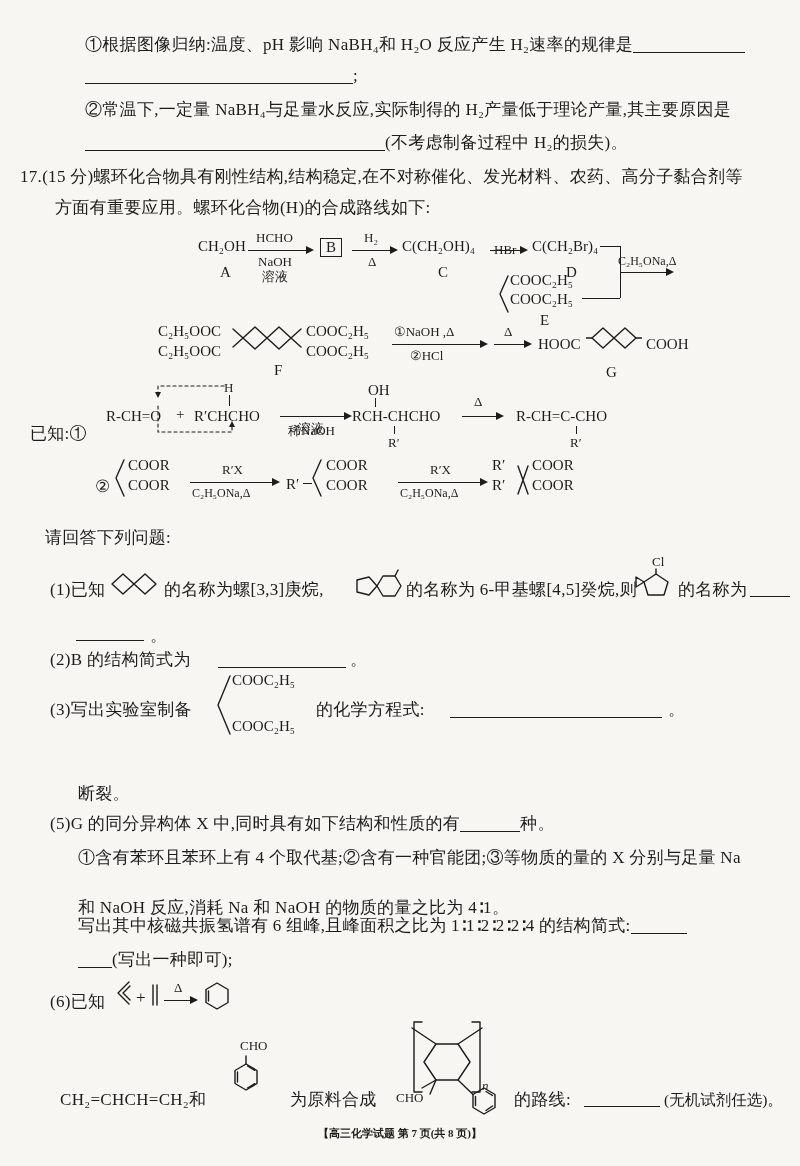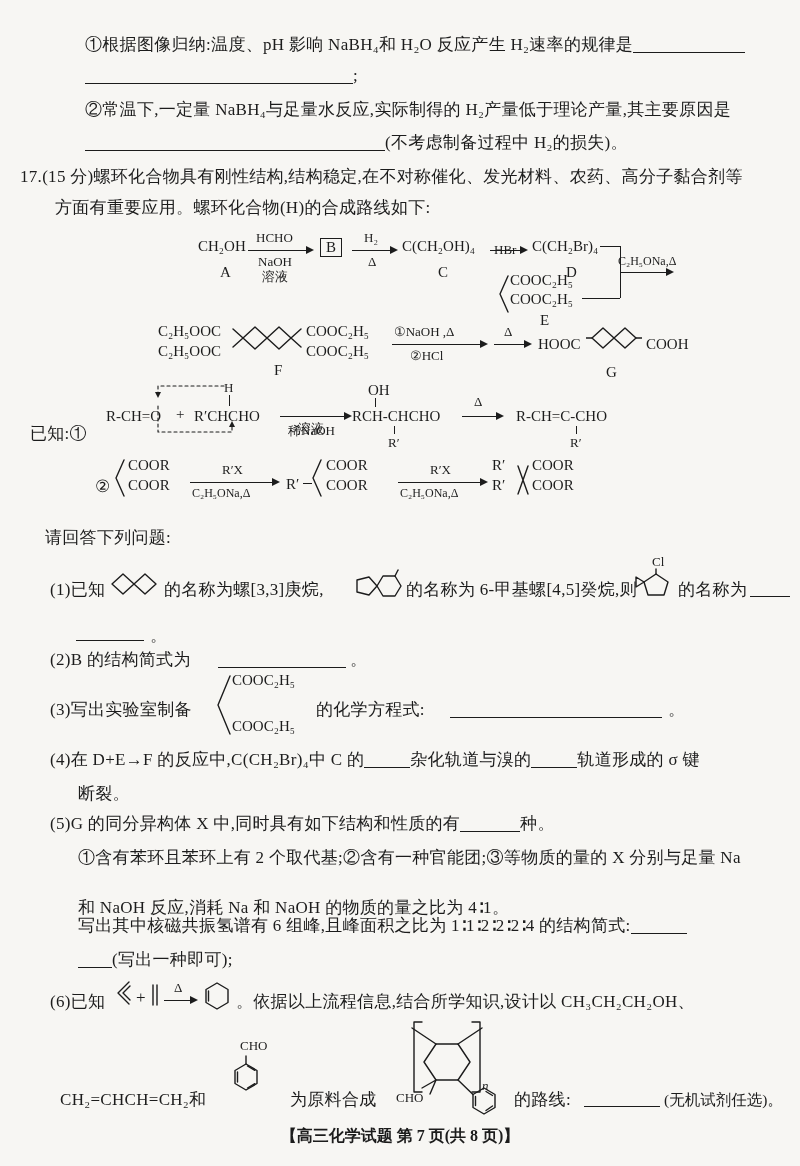--- a/index.html
+++ b/index.html
@@ -24,21 +24,21 @@
   .aline::after{content:"";position:absolute;right:-2px;top:-4.7px;width:0;height:0;
     border-top:4px solid transparent;border-bottom:4px solid transparent;border-left:8px solid #1c1c1c;}
   .vb{position:absolute;width:0;border-left:1.3px solid #1c1c1c;}
   .hb{position:absolute;height:0;border-top:1.3px solid #1c1c1c;}
   .bline{position:absolute;height:0;border-bottom:1.6px solid #1c1c1c;}
   .blank{display:inline-block;border-bottom:1.6px solid #1c1c1c;height:1em;vertical-align:-3px;}
   svg{display:block;}
   svg path,svg polygon.l{fill:none;stroke:#1c1c1c;stroke-width:1.4;stroke-linejoin:round;stroke-linecap:round;}
   svg polygon.a{fill:#1c1c1c;stroke:none;}
   svg path.d{stroke-dasharray:3 3;stroke-width:1.1;}
-  .footer{position:absolute;left:0;top:1126px;width:100%;text-align:center;font-weight:bold;font-size:16px;}
+  .footer{position:absolute;left:0;top:1126px;width:100%;text-align:center;font-weight:bold;font-size:11px;}
 </style>
 </head>
 <body>
 
 <div class="abs t" style="left:85px;top:33px;"><span>①根据图像归纳:温度、pH 影响 NaBH₄和 H₂O 反应产生 H₂速率的规律是</span><span class="blank" style="width:112px;"></span></div>
 <div class="abs t" style="left:85px;top:66px;"><span class="blank" style="width:268px;"></span><span>;</span></div>
 <div class="abs t" style="left:85px;top:98px;"><span>②常温下,一定量 NaBH₄与足量水反应,实际制得的 H₂产量低于理论产量,其主要原因是</span></div>
 <div class="abs t" style="left:85px;top:131px;"><span class="blank" style="width:300px;"></span><span>(不考虑制备过程中 H₂的损失)。</span></div>
 
 <div class="abs t" style="left:20px;top:165px;">17.(15 分)螺环化合物具有刚性结构,结构稳定,在不对称催化、发光材料、农药、高分子黏合剂等</div>
@@ -210,47 +210,45 @@
       <path d="M14,2 L2,31 L14,60"></path>
     </svg>
   <span class="abs f" style="left:232px;top:0px;">COOC₂H₅</span>
   <span class="abs f" style="left:232px;top:46px;">COOC₂H₅</span>
   <span class="abs t" style="left:316px;top:26px;">的化学方程式:</span>
   <div class="bline" style="left:450px;top:45px;width:212px;"></div>
   <span class="abs t" style="left:668px;top:26px;">。</span>
 </div>
 
 <div class="abs" style="left:0px;top:748px;width:800px;height:60px;">
-  <div class="abs t" style="left:50px;top:0px;"><span>(4)在 D+E→F 的反应中,C(CH₂Br)₄中 C 的</span><span class="blank" style="width:46px;"></span><span>杂化轨道与溴的</span><span class="blank" style="width:46px;"></span><span>轨道形成的 σ 键</span></div>
   <span class="abs t" style="left:78px;top:34px;">断裂。</span>
 </div>
 
 <div class="abs t" style="left:50px;top:812px;"><span>(5)G 的同分异构体 X 中,同时具有如下结构和性质的有</span><span class="blank" style="width:60px;"></span><span>种。</span></div>
-<div class="abs t" style="left:78px;top:846px;">①含有苯环且苯环上有 2 个取代基;②含有一种官能团;③等物质的量的 X 分别与足量 Na</div>
+<div class="abs t" style="left:78px;top:846px;">①含有苯环且苯环上有 4 个取代基;②含有一种官能团;③等物质的量的 X 分别与足量 Na</div>
 <div class="abs t" style="left:78px;top:880px;margin-top:16px;">和 NaOH 反应,消耗 Na 和 NaOH 的物质的量之比为 4∶1。</div>
 <div class="abs t" style="left:78px;top:914px;"><span>写出其中核磁共振氢谱有 6 组峰,且峰面积之比为 1∶1∶2∶2∶2∶4 的结构简式:</span><span class="blank" style="width:56px;"></span></div>
 <div class="abs t" style="left:78px;top:948px;"><span class="blank" style="width:34px;"></span><span>(写出一种即可);</span></div>
 
 <div class="abs" style="left:0px;top:976px;width:800px;height:46px;">
   <span class="abs t" style="left:50px;top:14px;">(6)已知</span>
   <svg class="abs" style="left:114px;top:4px;" width="18" height="26" viewBox="0 0 18 26">
     <path d="M15,2 L4,13 L15,24"></path>
       <path d="M16,6 L9,13 M9,13 L16,20"></path>
   </svg>
   <span class="abs t" style="left:136px;top:12px;">+</span>
   <svg class="abs" style="left:150px;top:8px;" width="10" height="22" viewBox="0 0 10 22">
       <path d="M3,1 V21 M7,1 V21"></path>
     </svg>
   <div class="aline" style="left:164px;top:24px;width:32px;"></div>
   <span class="abs sm" style="left:174px;top:4px;">Δ</span>
   <svg class="abs" style="left:202px;top:4px;" width="30" height="32" viewBox="0 0 30 32">
     <path d="M15,3 L26,9.5 L26,22.5 L15,29 L4,22.5 L4,9.5 Z"></path>
       <path d="M6.5,11 L6.5,21"></path>
   </svg>
-  <span class="abs t" style="left:236px;top:14px;">。依据以上流程信息,结合所学知识,设计以 CH₃CH₂CH₂OH、</span>
 </div>
 
 <div class="abs" style="left:0px;top:1016px;width:800px;height:104px;">
   <span class="abs t" style="left:60px;top:72px;">CH₂=CHCH=CH₂和</span>
   <span class="abs sm" style="left:240px;top:22px;">CHO</span>
   <svg class="abs" style="left:232px;top:38px;" width="28" height="40" viewBox="0 0 28 40">
     <path d="M14,10 V2"></path>
     <path d="M14,10 L25,16.5 L25,29.5 L14,36 L3,29.5 L3,16.5 Z"></path>
     <path d="M15.5,12 L22.8,16.3 M22.8,29.7 L15.5,34 M5.5,28 V18"></path>
   </svg>

